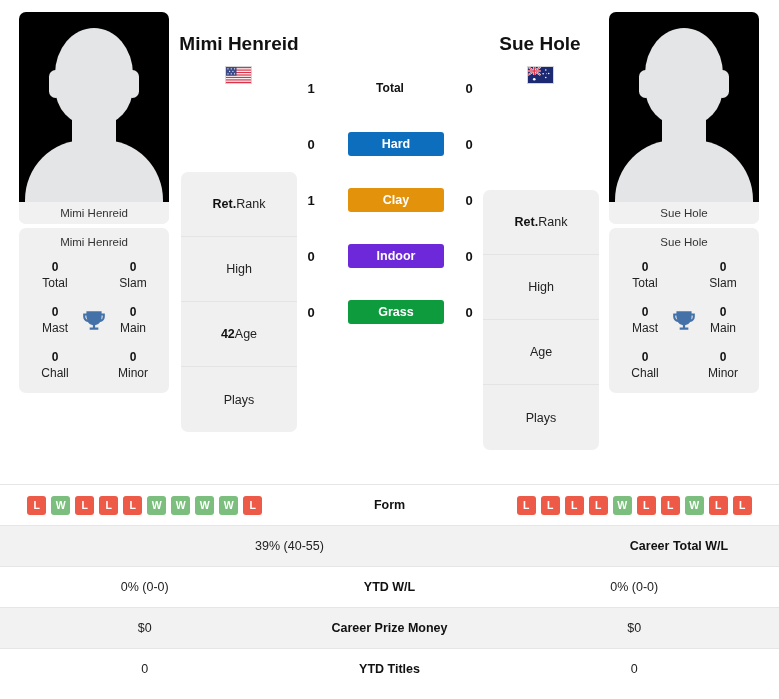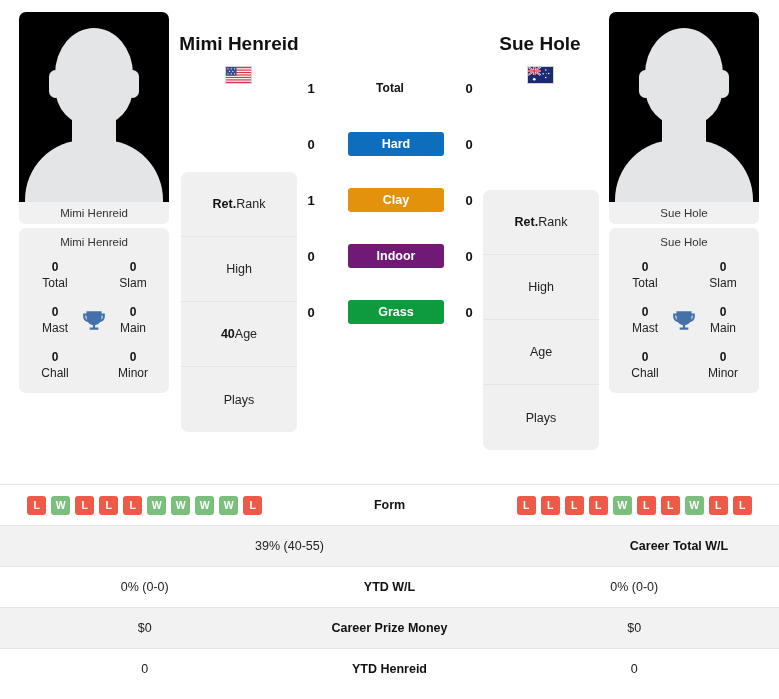--- a/index.html
+++ b/index.html
@@ -252,21 +252,21 @@
     <div class="info-card left">
       <div class="info-cell">
         <div class="info-val">Ret.</div>
         <div class="info-lab">Rank</div>
       </div>
       <div class="info-cell">
         <div class="info-val"></div>
         <div class="info-lab">High</div>
       </div>
       <div class="info-cell">
-        <div class="info-val">40</div>
+        <div class="info-val">42</div>
         <div class="info-lab">Age</div>
       </div>
       <div class="info-cell">
         <div class="info-val"></div>
         <div class="info-lab">Plays</div>
       </div>
     </div>
 
     <div class="info-card right">
       <div class="info-cell">
@@ -349,21 +349,21 @@
           <div class="h2h-pill" style="background: rgb(13, 110, 189);">Hard</div>
           <div class="h2h-score">0</div>
         </div>
         <div class="h2h-row">
           <div class="h2h-score">1</div>
           <div class="h2h-pill" style="background: rgb(226, 146, 11);">Clay</div>
           <div class="h2h-score">0</div>
         </div>
         <div class="h2h-row">
           <div class="h2h-score">0</div>
-          <div class="h2h-pill" style="background: #701a75;">Indoor</div>
+          <div class="h2h-pill" style="background: #6d28d9;">Indoor</div>
           <div class="h2h-score">0</div>
         </div>
         <div class="h2h-row">
           <div class="h2h-score">0</div>
           <div class="h2h-pill" style="background: rgb(13, 155, 62);">Grass</div>
           <div class="h2h-score">0</div>
         </div>
       </div>
 
   </div>
@@ -409,18 +409,18 @@
         <div class="tmid">YTD W/L</div>
         <div class="tside">0% (0-0)</div>
       </div>
       <div class="trow alt">
         <div class="tside">$0</div>
         <div class="tmid">Career Prize Money</div>
         <div class="tside">$0</div>
       </div>
       <div class="trow">
         <div class="tside">0</div>
-        <div class="tmid">YTD Henreid</div>
+        <div class="tmid">YTD Titles</div>
         <div class="tside">0</div>
       </div>
     </div>
 
 </div>
 
 </body></html>

